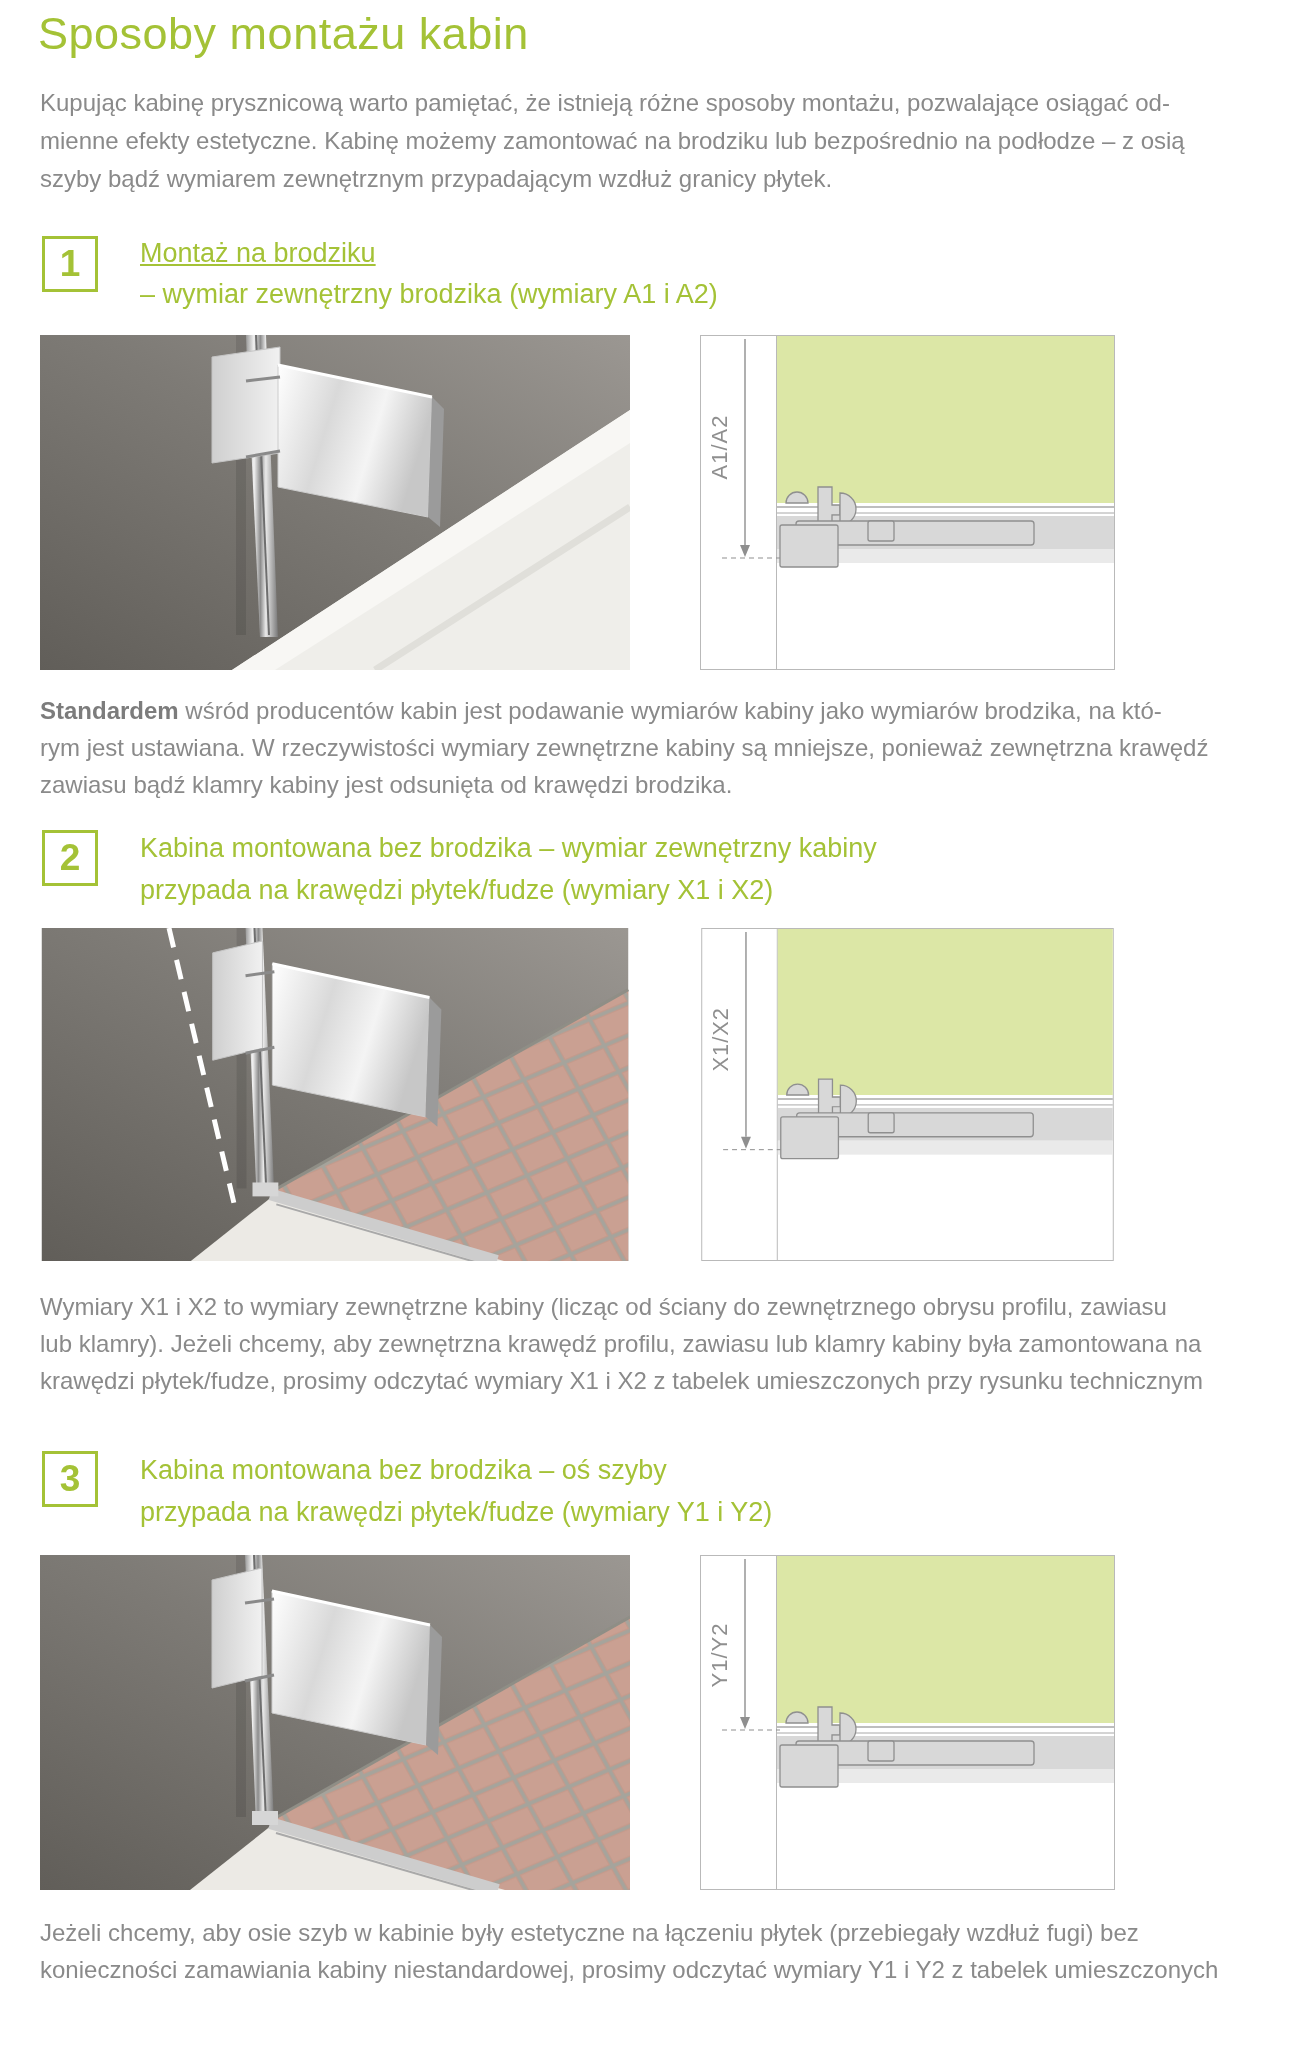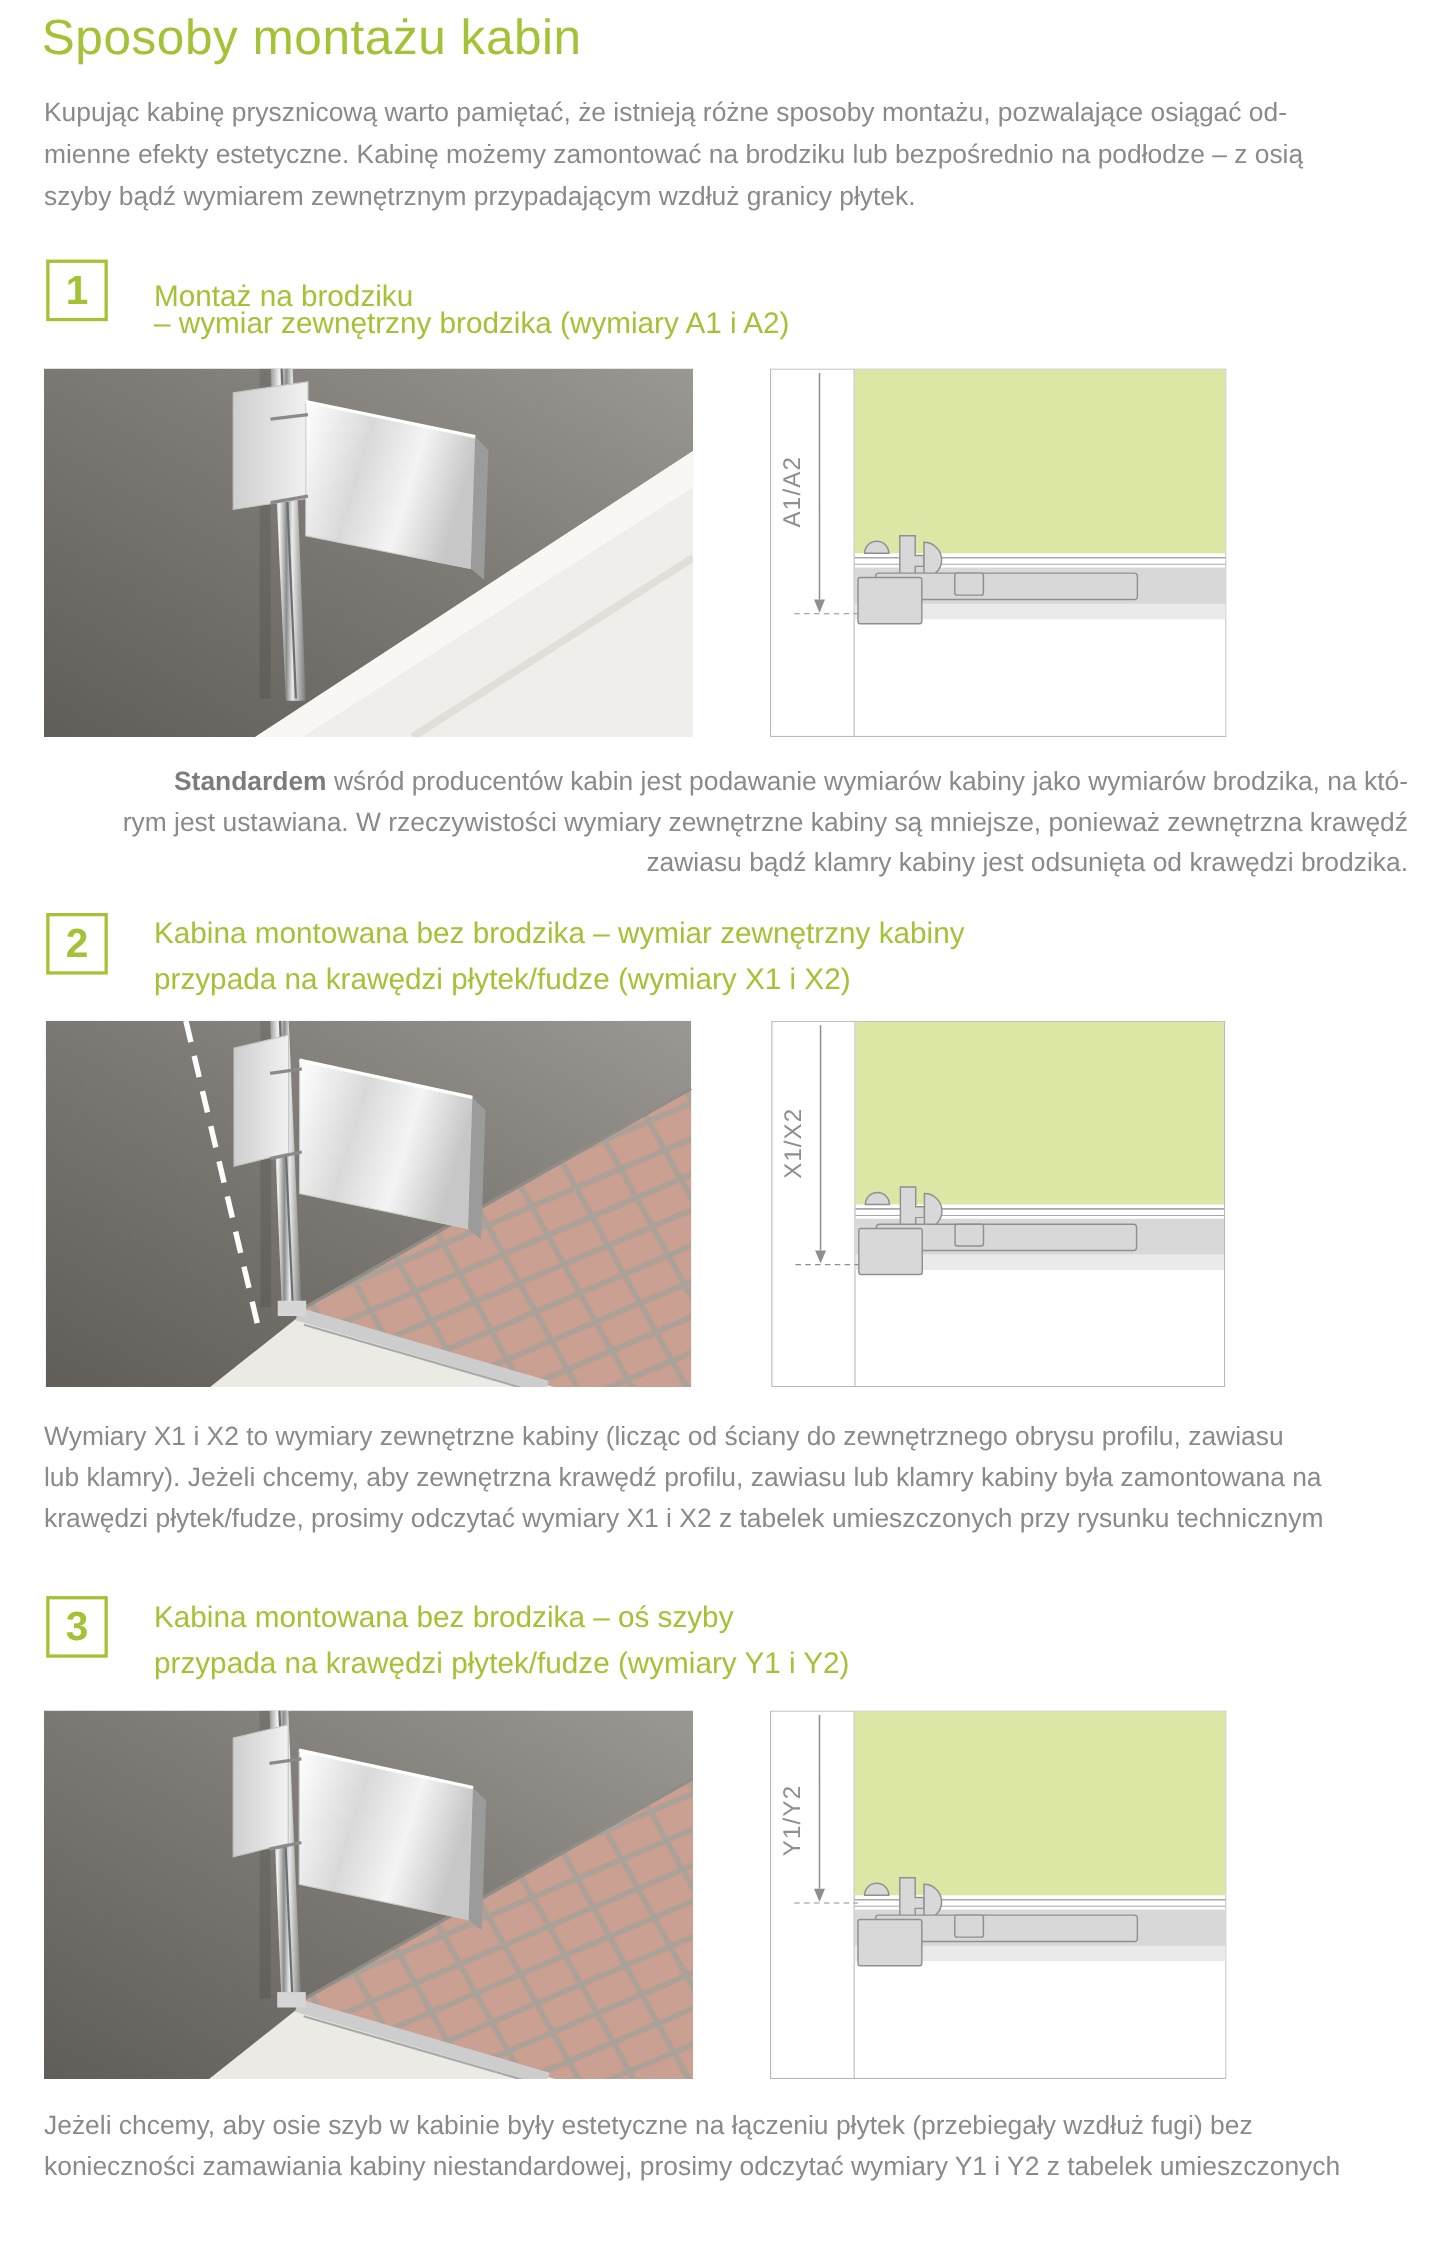--- a/index.html
+++ b/index.html
@@ -80,21 +80,21 @@
   <div class="title">Sposoby montażu kabin</div>
   <div class="intro" style="top:84px;">
     <div class="pl">Kupując kabinę prysznicową warto pamiętać, że istnieją różne sposoby montażu, pozwalające osiągać od-</div>
     <div class="pl">mienne efekty estetyczne. Kabinę możemy zamontować na brodziku lub bezpośrednio na podłodze – z osią</div>
     <div class="pl">szyby bądź wymiarem zewnętrznym przypadającym wzdłuż granicy płytek.</div>
   </div>
 
   <div class="numbox" style="top:236px;">
     <span>1</span>
   </div>
-  <div class="h-line" style="top:254px;">Montaż na brodziku</div>
+  <div class="h-line" style="top:238px;text-decoration:underline;">Montaż na brodziku</div>
   <div class="h-line" style="top:279px;">– wymiar zewnętrzny brodzika (wymiary A1 i A2)</div>
 
   <div class="figphoto" style="top:335px;">
     <svg width="590" height="335" viewBox="0 0 590 335">
       <rect width="590" height="335" fill="url(#wallGrad)"></rect>
       <polygon points="590,75 590,335 192,335" fill="#efeeea"></polygon>
       <polygon points="590,75 590,108 235,335 192,335" fill="#f8f7f4"></polygon>
       <line x1="590" y1="172" x2="335" y2="335" stroke="#e0dfda" stroke-width="7"></line>
       <rect x="196" y="0" width="10" height="300" fill="rgba(0,0,0,0.10)"></rect>
       <polygon points="206,0 226,0 238,302 220,302" fill="url(#chromeV)"></polygon>
@@ -125,21 +125,21 @@
         <rect x="168" y="186" width="26" height="20" rx="2"></rect>
         <rect x="80" y="190" width="58" height="42" rx="2"></rect>
       </g>
       <line x1="45" y1="4" x2="45" y2="210" stroke="#8f8f8f" stroke-width="1.4"></line>
       <polygon points="40,210 50,210 45,222" fill="#8f8f8f"></polygon>
       <line x1="22" y1="223" x2="80" y2="223" stroke="#8f8f8f" stroke-dasharray="5 4"></line>
       <text class="dimlabel" transform="rotate(-90 27 112)" x="27" y="112" text-anchor="middle">A1/A2</text>
     </svg>
   </div>
 
-  <div class="para" style="top:692px;text-align:right;">
+  <div class="para" style="top:692px;">
     <div class="pl"><b>Standardem</b><span> wśród producentów kabin jest podawanie wymiarów kabiny jako wymiarów brodzika, na któ-</span></div>
     <div class="pl">rym jest ustawiana. W rzeczywistości wymiary zewnętrzne kabiny są mniejsze, ponieważ zewnętrzna krawędź</div>
     <div class="pl">zawiasu bądź klamry kabiny jest odsunięta od krawędzi brodzika.</div>
   </div>
 
   <div class="numbox" style="top:830px;">
     <span>2</span>
   </div>
   <div class="h-line" style="top:833px;">Kabina montowana bez brodzika – wymiar zewnętrzny kabiny</div>
   <div class="h-line" style="top:875px;">przypada na krawędzi płytek/fudze (wymiary X1 i X2)</div>

